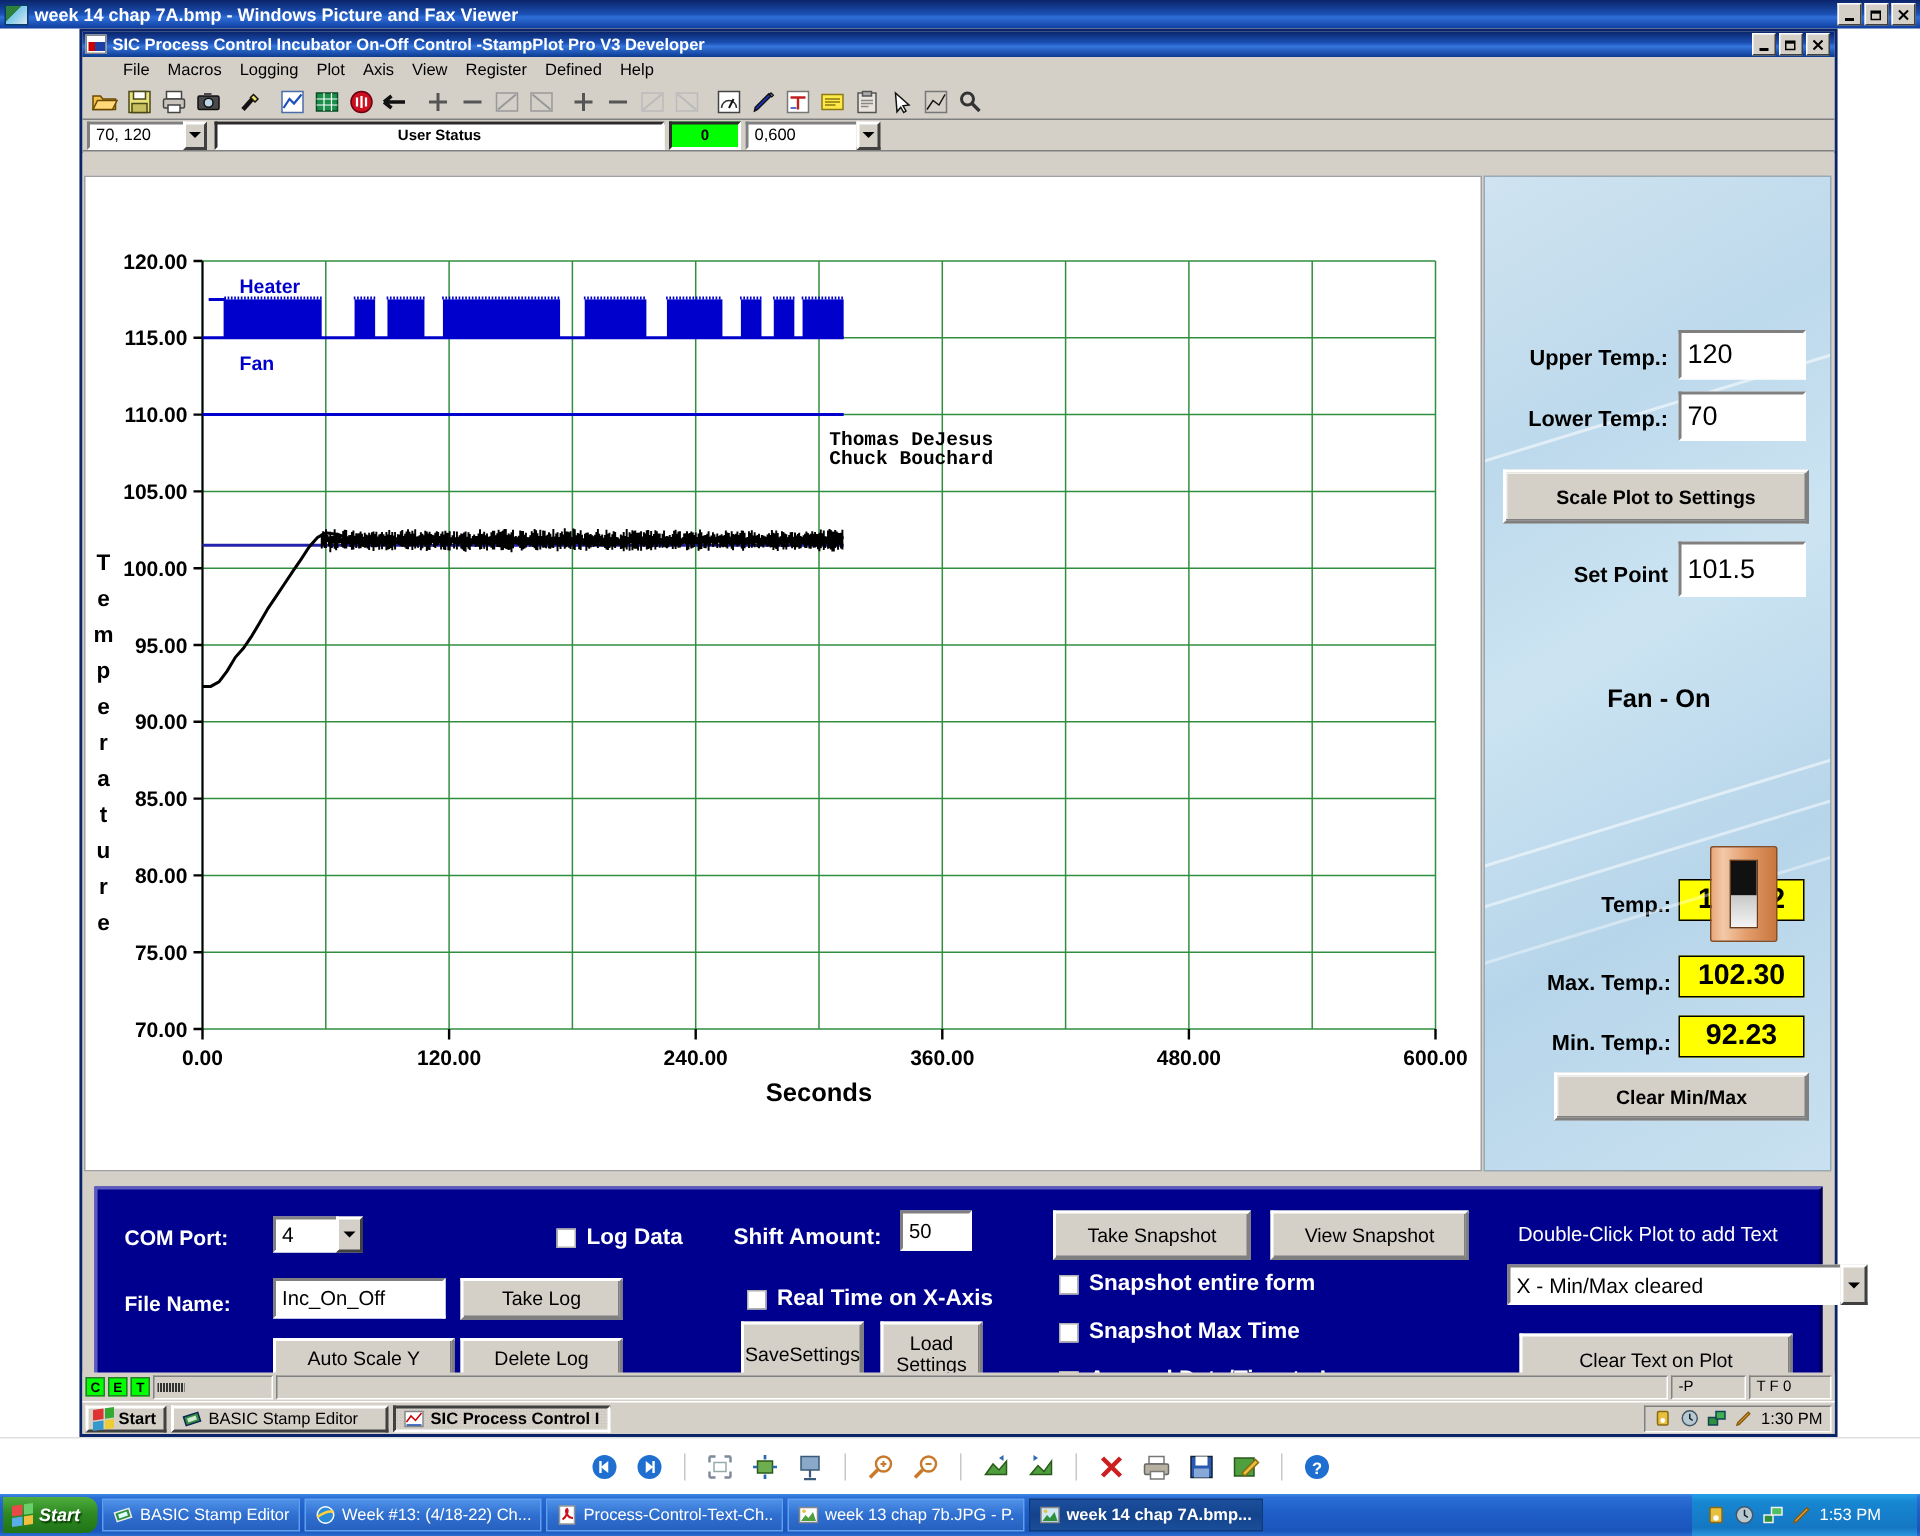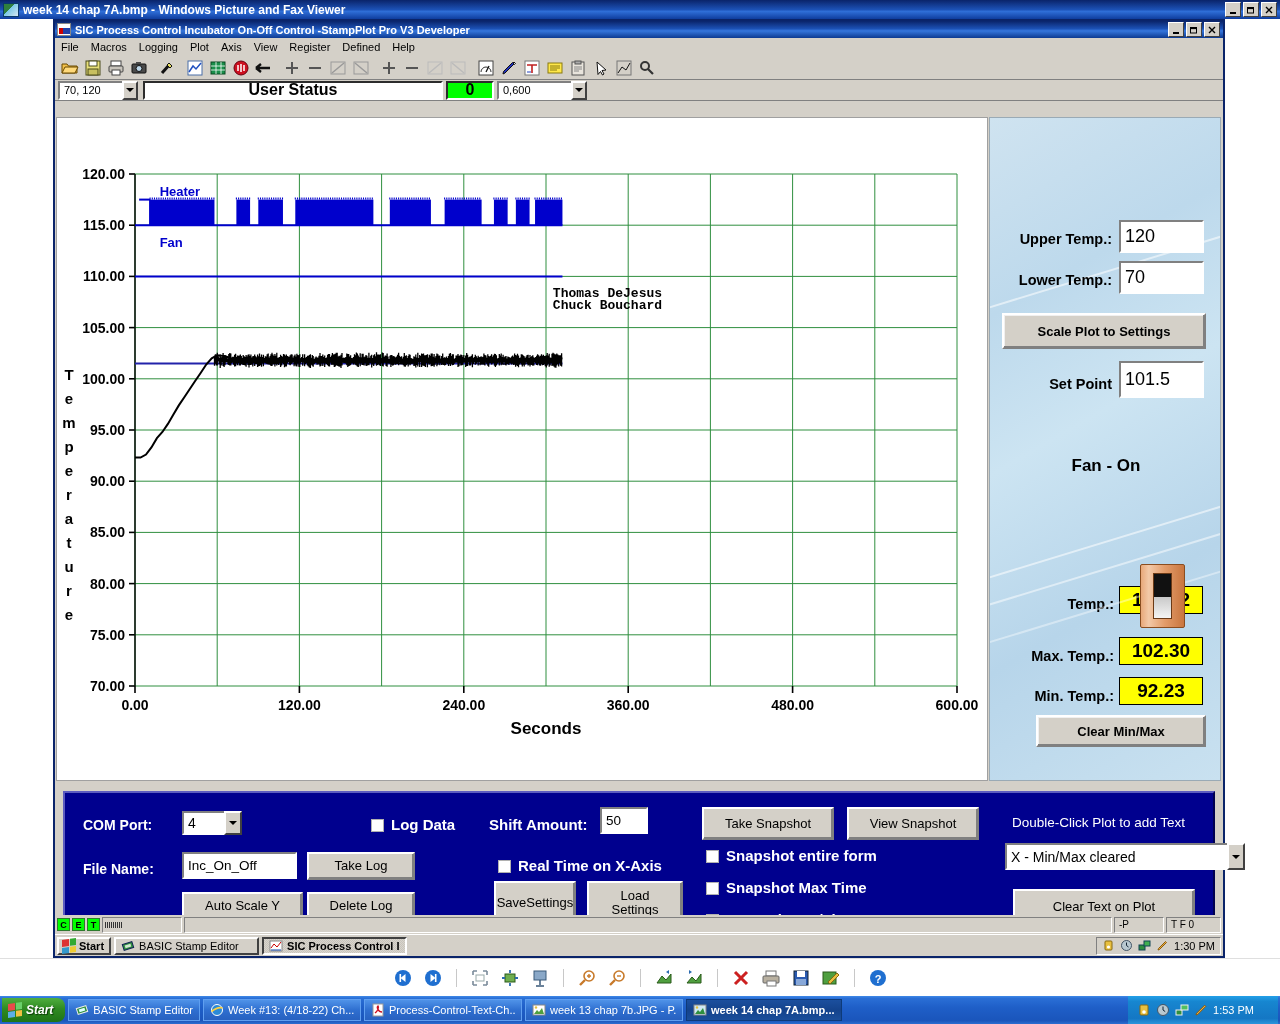--- a/index.html
+++ b/index.html
@@ -52,42 +52,42 @@
     width: 14px; height: 13px; margin: 0 4px 0 2px; flex: none;
     background: #ffffff; border: 1px solid #888;
     position: relative; overflow: hidden;
   }
   #app-titlebar .tb-icon2::after {
     content: ''; position: absolute; left: 1px; top: 4px; width: 11px; height: 6px;
     background: linear-gradient(to right,#c00 0 40%,#1f3fa8 40% 100%);
   }
   #menubar {
     height: 18px; background: #d4d0c8; display: flex; align-items: center;
-    padding-left: 0; font-size: 11px; color: #000;
+    padding-left: 21px; font-size: 11px; color: #000;
   }
   #menubar .mi { padding: 1px 6px; cursor: default; }
 
   #toolbar {
     height: 24px; background: #d4d0c8; display: flex; align-items: center;
     padding-left: 4px; gap: 1px; border-bottom: 1px solid #808080;
   }
   .tbtn {
     width: 22px; height: 21px; display: flex; align-items: center; justify-content: center;
     border: 1px solid transparent; background: transparent;
   }
   .tbsep { width: 4px; }
 
   #statusrow {
     height: 21px; background: #d4d0c8; display: flex; align-items: center;
     padding: 0 3px; gap: 3px; border-bottom: 1px solid #808080;
   }
   .w95field {
     background: #fff; border: 2px inset #d4d0c8;
     border-color: #808080 #ffffff #ffffff #808080;
-    font-size: 16px; display: flex; align-items: center; height: 19px;
+    font-size: 10px; display: flex; align-items: center; height: 19px;
   }
   .combo { display: flex; align-items: stretch; }
   .combo .cval {
     background: #fff; border: 2px solid; border-color: #808080 #ffffff #ffffff #808080;
     border-right: none; font-size: 11px; display: flex; align-items: center;
     padding: 0 4px; height: 19px;
   }
   .combo .carrow {
     width: 16px; height: 19px; background: #d4d0c8;
     border: 2px solid; border-color: #ffffff #404040 #404040 #ffffff;
@@ -668,21 +668,21 @@
         <span class="blbl" style="left:424px; top:23px; font-size:15px;">Shift Amount:</span>
         <span class="binput" style="left:535px; top:14px; width:48px; height:27px;">50</span>
 
         <span class="bcheck" style="left:433px; top:67px;"></span>
         <span class="blbl" style="left:453px; top:64px; font-size:15px;">Real Time on X-Axis</span>
 
         <span class="bbtn" style="left:429px; top:88px; width:82px; height:44px; ">
           <i style="font-style:normal">Save</i>
           <i style="font-style:normal">Settings</i>
         </span>
-        <span class="bbtn" style="left:522px; top:88px; width:96px; height:44px; flex-direction:column;">
+        <span class="bbtn" style="left:522px; top:88px; width:68px; height:44px; flex-direction:column;">
           <i style="font-style:normal">Load</i>
           <i style="font-style:normal">Settings</i>
         </span>
 
         <span class="bbtn" style="left:637px; top:14px; width:132px; height:33px;">Take Snapshot</span>
         <span class="bbtn" style="left:782px; top:14px; width:132px; height:33px;">View Snapshot</span>
 
         <span class="bcheck" style="left:641px; top:57px;"></span>
         <span class="blbl" style="left:661px; top:54px; font-size:15px;">Snapshot entire form</span>
 

